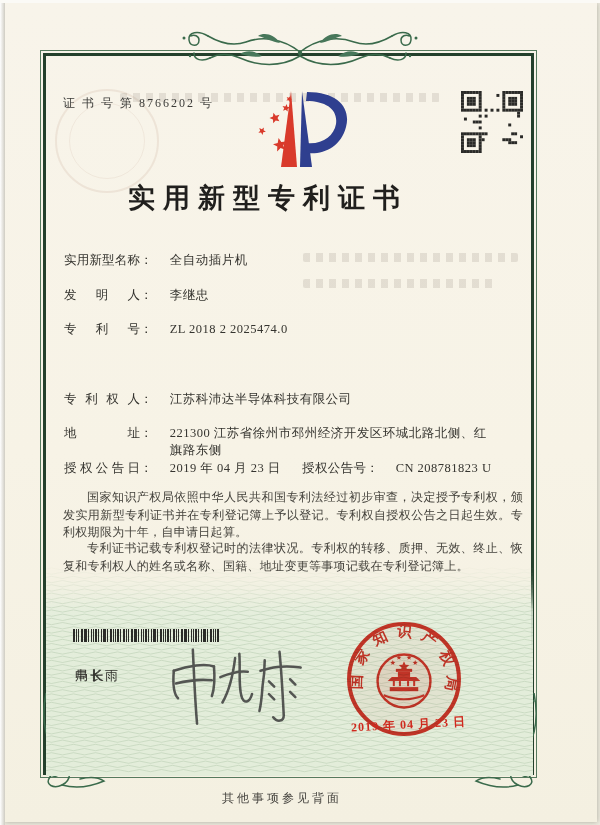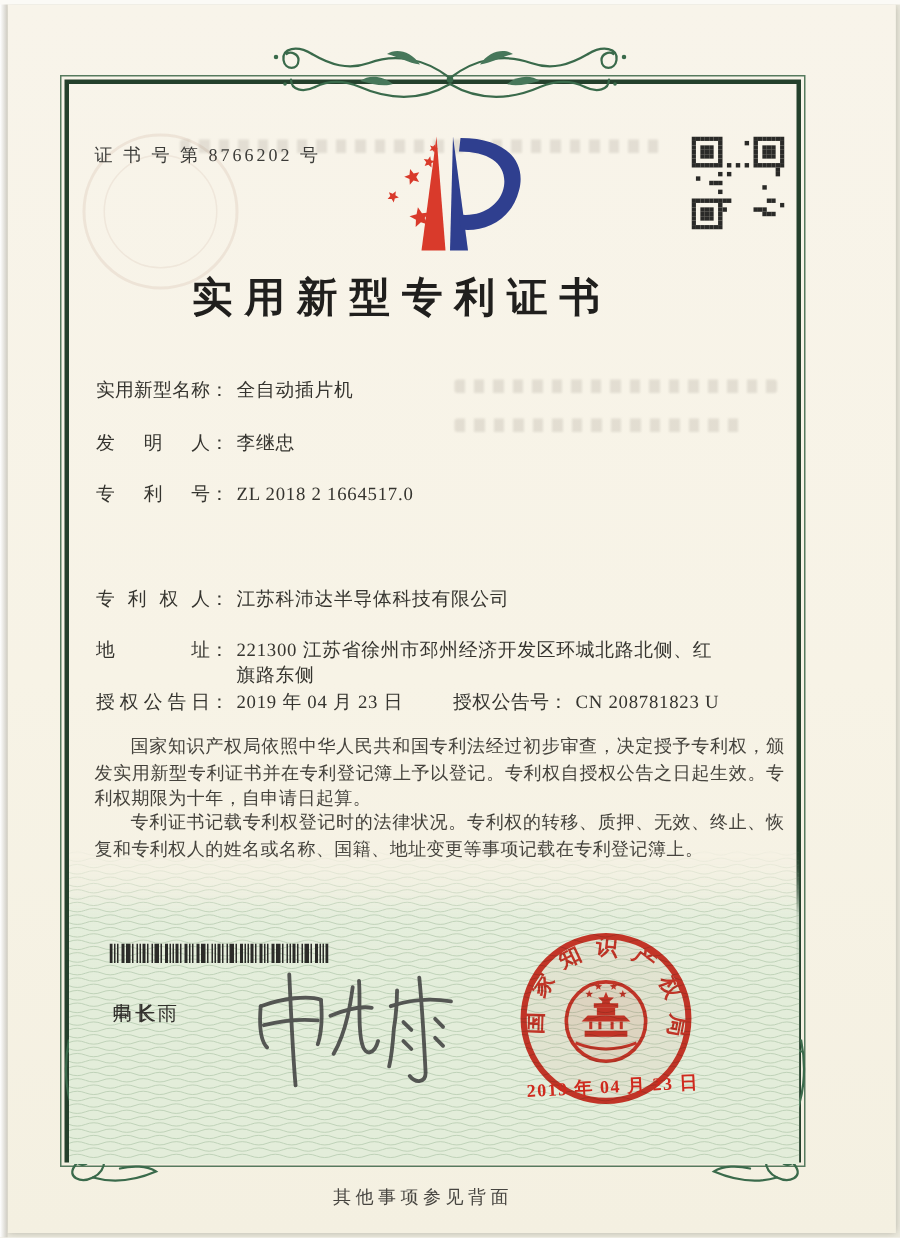--- a/index.html
+++ b/index.html
@@ -24,21 +24,21 @@
 
   .cert-no{left:58px;top:92px;font-size:12px;letter-spacing:2px;color:#3b3b38;}
 
   .title{left:35px;top:177px;width:456px;text-align:center;
     font-size:27px;font-weight:bold;letter-spacing:8px;color:#201f1d;}
 
   .field{left:59px;width:470px;font-size:12.5px;color:#35342f;}
   .flabel{display:inline-block;width:76px;white-space:nowrap;vertical-align:top;}
   .glabel{display:inline-block;width:64px;white-space:nowrap;vertical-align:top;}
   .colon{display:inline-block;vertical-align:top;}
-  .fvalue{display:inline-block;vertical-align:top;margin-left:2px;letter-spacing:.5px;white-space:pre-line;max-width:368px;line-height:17px;}
+  .fvalue{display:inline-block;vertical-align:top;margin-left:14px;letter-spacing:.5px;white-space:pre-line;max-width:368px;line-height:17px;}
   .grant2{position:absolute;left:238px;top:0;}
 
   .para{left:58px;width:460px;font-size:12px;line-height:17.5px;color:#44423c;
     text-indent:2em;letter-spacing:.3px;text-align:justify;}
 
   .guilloche{left:41px;top:560px;width:487px;height:213px;
     background:linear-gradient(180deg,rgba(226,237,219,0) 0%,rgba(226,237,219,.85) 22%,#e3edda 45%);
     -webkit-mask-image:linear-gradient(180deg,transparent 0%,#000 22%);
             mask-image:linear-gradient(180deg,transparent 0%,#000 22%);}
   .guilloche svg{position:absolute;inset:0;}
@@ -263,21 +263,21 @@
   <div class="abs field" style="top:249px">
     <span class="flabel" style="letter-spacing: 0.2px;">实用新型名称</span><span class="colon">：</span>
     <span class="fvalue">全自动插片机</span>
   </div>
   <div class="abs field" style="top:284px">
     <span class="flabel" style="letter-spacing: 19.25px;">发明人</span><span class="colon">：</span>
     <span class="fvalue">李继忠</span>
   </div>
   <div class="abs field" style="top:318px">
     <span class="flabel" style="letter-spacing: 19.25px;">专利号</span><span class="colon">：</span>
-    <span class="fvalue">ZL 2018 2 1664517.0</span>
+    <span class="fvalue">ZL 2018 2 2025474.0</span>
   </div>
   <div class="abs field" style="top:388px">
     <span class="flabel" style="letter-spacing: 8.67px;">专利权人</span><span class="colon">：</span>
     <span class="fvalue">江苏科沛达半导体科技有限公司</span>
   </div>
   <div class="abs field" style="top:422px">
     <span class="flabel" style="letter-spacing: 51px;">地址</span><span class="colon">：</span>
     <span class="fvalue">221300 江苏省徐州市邳州经济开发区环城北路北侧、红
 旗路东侧</span>
   </div>

